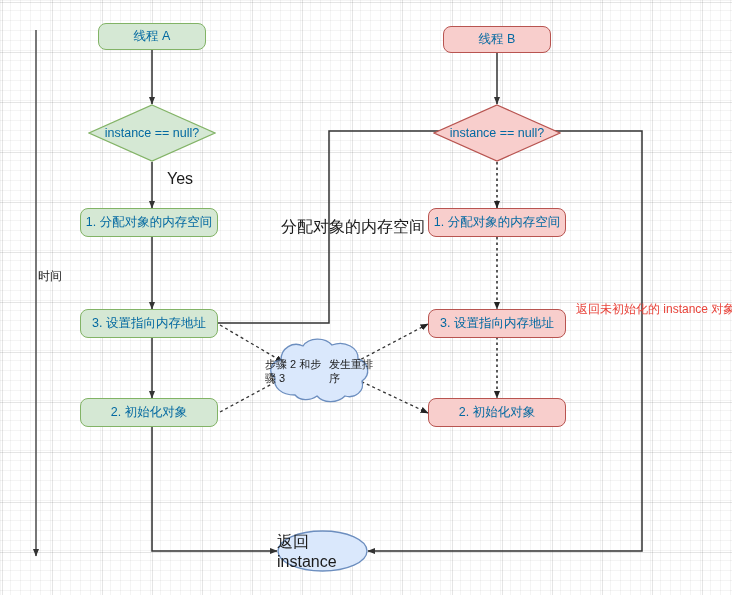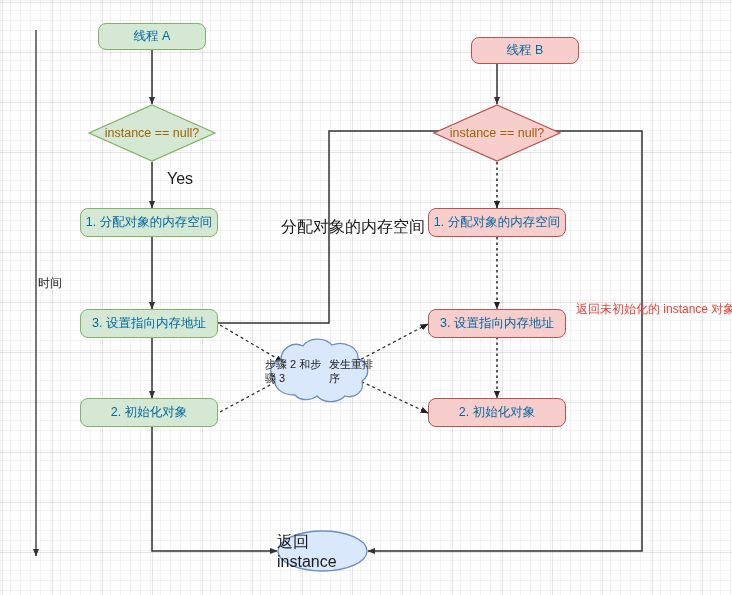--- a/index.html
+++ b/index.html
@@ -27,21 +27,21 @@
     border-radius:8px;border:1.3px solid;
     font-size:12.5px;color:#0369a1;line-height:1.25;
   }
   .green{background:#d5e8d4;border-color:#82b366;}
   .pink {background:#f8cecc;border-color:#b85450;}
   .diamond-wrap{position:absolute;}
   .diamond-wrap svg{position:absolute;left:0;top:0;}
   .diamond-label{
     position:absolute;left:0;top:0;width:100%;height:100%;
     display:flex;align-items:center;justify-content:center;
-    font-size:12.5px;color:#a16207;pointer-events:none;
+    font-size:12.5px;color:#0369a1;pointer-events:none;
   }
   .cloud-wrap{position:absolute;}
   .cloud-wrap svg{position:absolute;left:0;top:0;}
   .cloud-label{
     position:absolute;left:0;top:0;width:100%;height:100%;
     display:flex;align-items:center;justify-content:center;
     font-size:11px;color:#1a1a1a;line-height:1.3;pointer-events:none;
   }
   .ellipse-wrap{position:absolute;}
   .ellipse-wrap svg{position:absolute;left:0;top:0;}
@@ -86,40 +86,40 @@
   <line x1="497" y1="337" x2="497" y2="398" stroke="#333" stroke-width="1.6" stroke-dasharray="2.5,3" marker-end="url(#ahd)"></line>
 
   <path d="M543,131 L642,131 L642,551 L368,551" fill="none" stroke="#333" stroke-width="1.5" marker-end="url(#ah)"></path>
 
   <line x1="220" y1="325" x2="283" y2="362" stroke="#333" stroke-width="1.3" stroke-dasharray="3,3" marker-end="url(#ahd)"></line>
   <line x1="220" y1="412" x2="283" y2="378" stroke="#333" stroke-width="1.3" stroke-dasharray="3,3" marker-end="url(#ahd)"></line>
   <line x1="356" y1="362" x2="428" y2="324" stroke="#333" stroke-width="1.3" stroke-dasharray="3,3" marker-end="url(#ahd)"></line>
   <line x1="356" y1="379" x2="428" y2="413" stroke="#333" stroke-width="1.3" stroke-dasharray="3,3" marker-end="url(#ahd)"></line>
 </svg>
 
-<div class="axis-label" style="left:30px;top:275px;padding-left:8px;">时间</div>
+<div class="axis-label" style="left:30px;top:268px;padding-left:8px;">时间</div>
 
 <div class="node rbox green" style="left:98px;top:23px;width:108px;height:27px;">线程 A</div>
 
 <div class="diamond-wrap" style="left:88px;top:104px;width:128px;height:58px;">
   <svg width="128" height="58" viewBox="0 0 128 58">
     <polygon points="64,1 127,29 64,57 1,29" fill="#d5e8d4" stroke="#82b366" stroke-width="1.3"></polygon>
   </svg>
   <div class="diamond-label">instance == null?</div>
 </div>
 
 <div class="free-label" style="left:167px;top:170px;">Yes</div>
 
 <div class="node rbox green" style="left:80px;top:208px;width:138px;height:29px;">1. 分配对象的内存空间</div>
 
 <div class="node rbox green" style="left:80px;top:309px;width:138px;height:29px;">3. 设置指向内存地址</div>
 
 <div class="node rbox green" style="left:80px;top:398px;width:138px;height:29px;">2. 初始化对象</div>
 
-<div class="node rbox pink" style="left:443px;top:37px;width:108px;height:27px;margin-left:28px;">线程 B</div>
+<div class="node rbox pink" style="left:443px;top:26px;width:108px;height:27px;">线程 B</div>
 
 <div class="diamond-wrap" style="left:433px;top:104px;width:128px;height:58px;">
   <svg width="128" height="58" viewBox="0 0 128 58">
     <polygon points="64,1 127,29 64,57 1,29" fill="#f8cecc" stroke="#b85450" stroke-width="1.3"></polygon>
   </svg>
   <div class="diamond-label">instance == null?</div>
 </div>
 
 <div class="node rbox pink" style="left:428px;top:208px;width:138px;height:29px;">1. 分配对象的内存空间</div>
 

